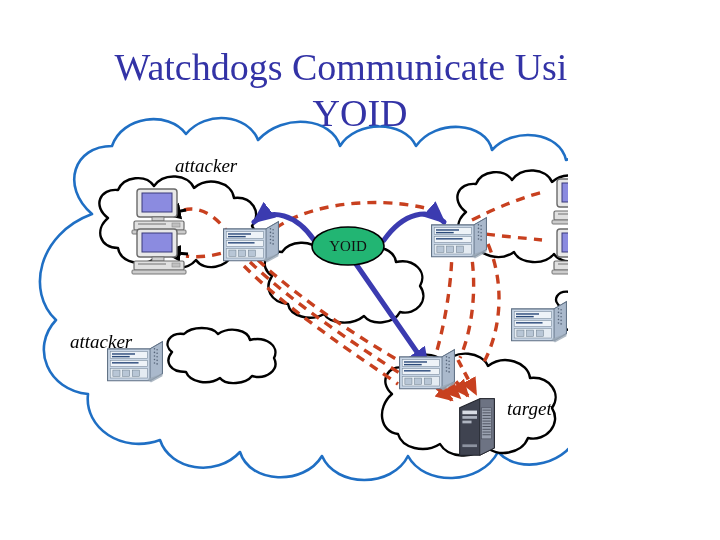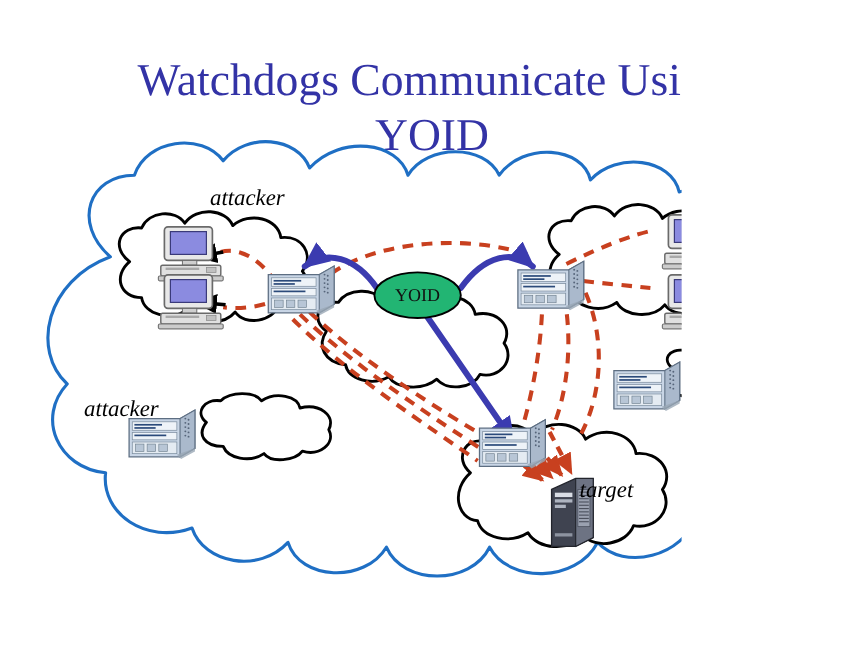--- a/index.html
+++ b/index.html
@@ -43,21 +43,21 @@
   .node-label {
     position: absolute;
     font-family: "Liberation Serif", "DejaVu Serif", serif;
     font-style: italic;
     font-size: 19px;
     color: #000000;
     white-space: nowrap;
   }
   #label-attacker { left: 175px; top: 155px; }
   #label-watchdog { left: 70px; top: 331px; }
-  #label-target   { left: 483px; top: 398px; }
+  #label-target   { left: 507px; top: 398px; }
   .yoid-text {
     font-family: "Liberation Serif", "DejaVu Serif", serif;
     font-size: 15px;
     fill: #111111;
   }
 </style>
 </head>
 <body>
 
 <div id="slide">

